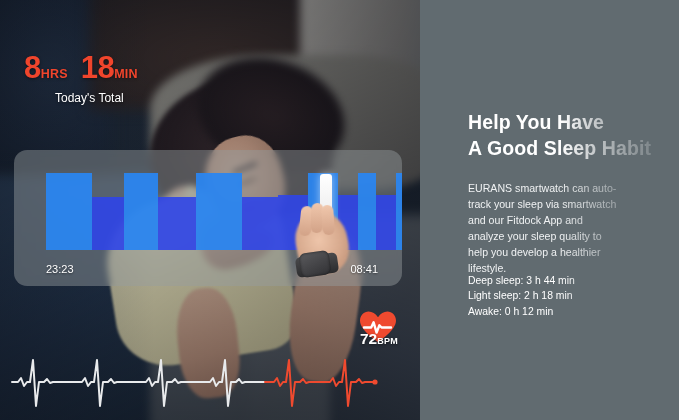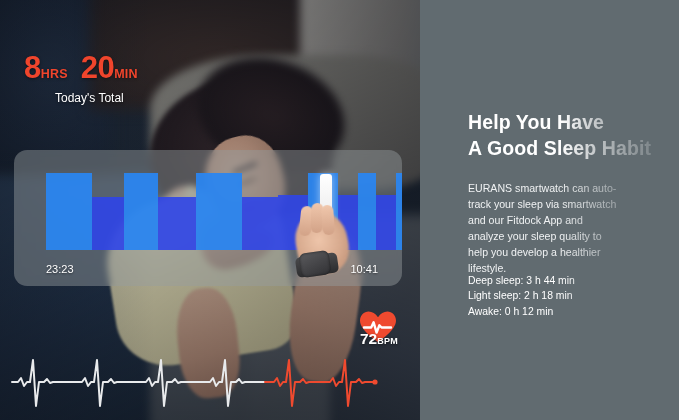--- a/index.html
+++ b/index.html
@@ -304,41 +304,41 @@
     <div class="stats">
       <div>Deep sleep: 3 h 44 min</div>
       <div>Light sleep: 2 h 18 min</div>
       <div>Awake: 0 h 12 min</div>
     </div>
   </div>
 
   <div class="photo-fade-right"></div>
 
   <div class="total">
-    <span class="big">8</span><span class="unit">HRS</span><span class="gap"></span><span class="big">20</span><span class="unit">MIN</span>
+    <span class="big">8</span><span class="unit">HRS</span><span class="gap"></span><span class="big">18</span><span class="unit">MIN</span>
   </div>
   <div class="total-label">Today's Total</div>
 
   <div class="sleep-card">
     <div class="bars" id="bars">
         <div class="bar" style="left: 0px; width: 46px; height: 77.44px; background: rgb(43, 134, 240); opacity: 0.95;"></div>
         <div class="bar" style="left: 46px; width: 32px; height: 52.8px; background: rgb(47, 69, 232); opacity: 0.9;"></div>
         <div class="bar" style="left: 78px; width: 34px; height: 77.44px; background: rgb(43, 134, 240); opacity: 0.95;"></div>
         <div class="bar" style="left: 112px; width: 38px; height: 52.8px; background: rgb(47, 69, 232); opacity: 0.9;"></div>
         <div class="bar" style="left: 150px; width: 46px; height: 77.44px; background: rgb(43, 134, 240); opacity: 0.95;"></div>
         <div class="bar" style="left: 196px; width: 36px; height: 52.8px; background: rgb(47, 69, 232); opacity: 0.9;"></div>
         <div class="bar" style="left: 232px; width: 30px; height: 54.56px; background: rgb(47, 69, 232); opacity: 0.9;"></div>
         <div class="bar" style="left: 262px; width: 30px; height: 77.44px; background: rgb(43, 134, 240); opacity: 0.95;"></div>
         <div class="bar" style="left: 292px; width: 20px; height: 54.56px; background: rgb(47, 69, 232); opacity: 0.9;"></div>
         <div class="bar" style="left: 312px; width: 18px; height: 77.44px; background: rgb(43, 134, 240); opacity: 0.95;"></div>
         <div class="bar" style="left: 330px; width: 20px; height: 54.56px; background: rgb(47, 69, 232); opacity: 0.9;"></div>
         <div class="bar" style="left: 350px; width: 14px; height: 77.44px; background: rgb(43, 134, 240); opacity: 0.95;"></div>
       </div>
     <div class="time-left">23:23</div>
-    <div class="time-right">10:41</div>
+    <div class="time-right">08:41</div>
   </div>
 
   <div class="phone"></div>
   <div class="hand"></div>
   <div class="finger f1"></div>
   <div class="finger f2"></div>
   <div class="finger f3"></div>
   <div class="watch-band"></div>
   <div class="watch-face"></div>
 

